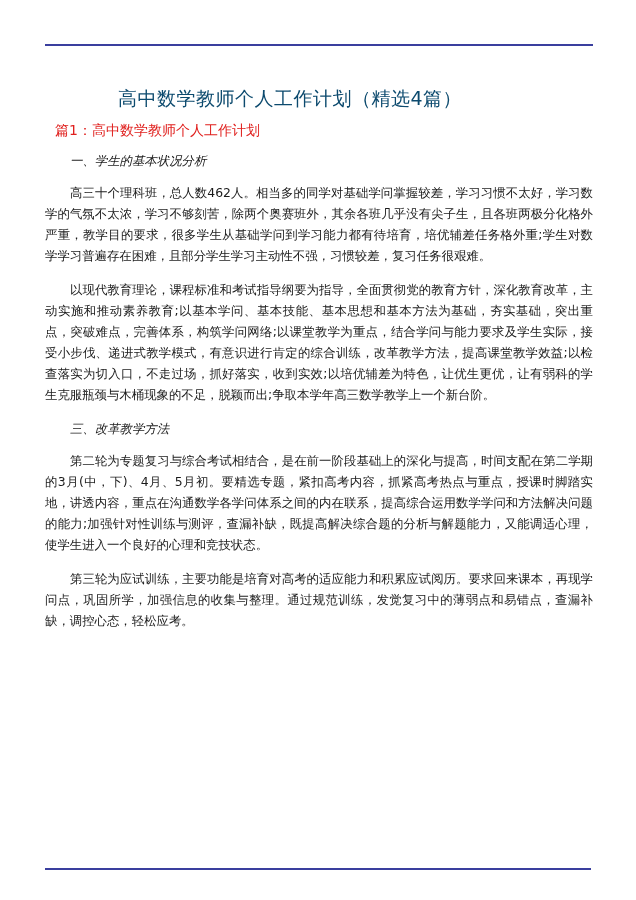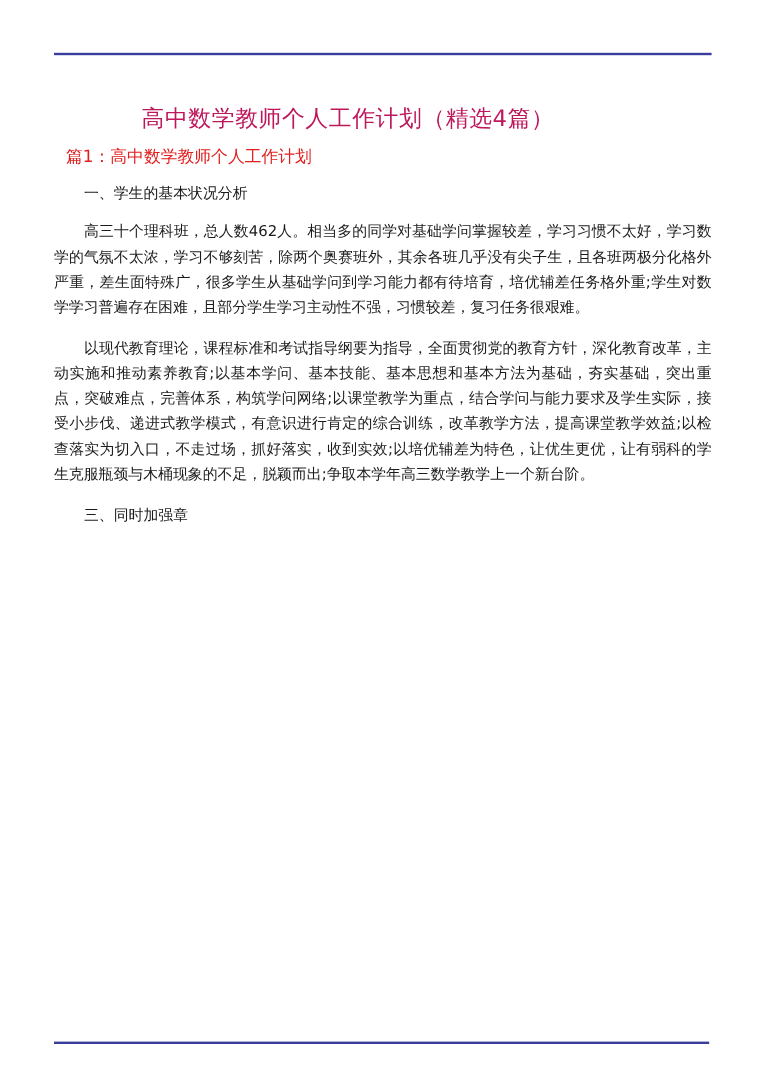--- a/index.html
+++ b/index.html
@@ -2,39 +2,41 @@
 <html><head>
 <meta charset="utf-8">
 <style>
   html, body { margin: 0; padding: 0; background: #ffffff; }
   body { width: 636px; height: 900px; position: relative; overflow: hidden;
          font-family: "DejaVu Sans", "Liberation Sans", sans-serif; color: #1a1a1a; }
   .rule { position: absolute; left: 45px; width: 548px; height: 2px; background: #3a3f9e; }
   .rule.top { top: 44px; }
   .rule.bottom { top: 868px; left: 45px; width: 546px; }
   .title { position: absolute; top: 86px; left: 0; width: 580px; text-align: center;
-           font-size: 19px; color: #be185d; letter-spacing: 0.5px; }
+           font-size: 19px; color: #0c4a6e; letter-spacing: 0.5px; }
   .section-title { position: absolute; top: 122px; left: 55px; font-size: 14px;
                    color: #e0201e; font-weight: normal; }
   .content { position: absolute; top: 150px; left: 45px; width: 548px; font-size: 12.4px;
              line-height: 21px; }
-  .heading { padding-left: 25px; margin: 0 0 11px 0; }
+  .heading { padding-left: 25px; margin: 0 0 11px 0; font-style: italic; }
   .para { margin: 0 0 13px 0; text-indent: 25px; text-align: justify; }
 </style>
 </head>
 <body>
 
 <div class="rule top"></div>
 
 <div class="title">高中数学教师个人工作计划（精选4篇）</div>
 
 <div class="section-title">篇1：高中数学教师个人工作计划</div>
 
 <div class="content">
   <p class="heading">一、学生的基本状况分析</p>
-  <p class="para">高三十个理科班，总人数462人。相当多的同学对基础学问掌握较差，学习习惯不太好，学习数学的气氛不太浓，学习不够刻苦，除两个奥赛班外，其余各班几乎没有尖子生，且各班两极分化格外严重，差生面特殊广，很多学生从基础学问到学习能力都有待培育，培优辅差任务格外重;学生对数学学习普遍存在困难，且部分学生学习主动性不强，习惯较差，复习任务很艰难。</p>
+  <p class="para">高三十个理科班，总人数462人。相当多的同学对基础学问掌握较差，学习习惯不太好，学习数学的气氛不太浓，学习不够刻苦，除两个奥赛班外，其余各班几乎没有尖子生，且各班两极分化格外严重，教学目的要求，很多学生从基础学问到学习能力都有待培育，培优辅差任务格外重;学生对数学学习普遍存在困难，且部分学生学习主动性不强，习惯较差，复习任务很艰难。</p>
 
   <p class="para">以现代教育理论，课程标准和考试指导纲要为指导，全面贯彻党的教育方针，深化教育改革，主动实施和推动素养教育;以基本学问、基本技能、基本思想和基本方法为基础，夯实基础，突出重点，突破难点，完善体系，构筑学问网络;以课堂教学为重点，结合学问与能力要求及学生实际，接受小步伐、递进式教学模式，有意识进行肯定的综合训练，改革教学方法，提高课堂教学效益;以检查落实为切入口，不走过场，抓好落实，收到实效;以培优辅差为特色，让优生更优，让有弱科的学生克服瓶颈与木桶现象的不足，脱颖而出;争取本学年高三数学教学上一个新台阶。</p>
 
-  <p class="heading">三、同时加强章</p>
+  <p class="heading">三、改革教学方法</p>
+  <p class="para">第二轮为专题复习与综合考试相结合，是在前一阶段基础上的深化与提高，时间支配在第二学期的3月(中，下)、4月、5月初。要精选专题，紧扣高考内容，抓紧高考热点与重点，授课时脚踏实地，讲透内容，重点在沟通数学各学问体系之间的内在联系，提高综合运用数学学问和方法解决问题的能力;加强针对性训练与测评，查漏补缺，既提高解决综合题的分析与解题能力，又能调适心理，使学生进入一个良好的心理和竞技状态。</p>
+  <p class="para">第三轮为应试训练，主要功能是培育对高考的适应能力和积累应试阅历。要求回来课本，再现学问点，巩固所学，加强信息的收集与整理。通过规范训练，发觉复习中的薄弱点和易错点，查漏补缺，调控心态，轻松应考。</p>
 </div>
 
 <div class="rule bottom"></div>
 
 </body></html>

